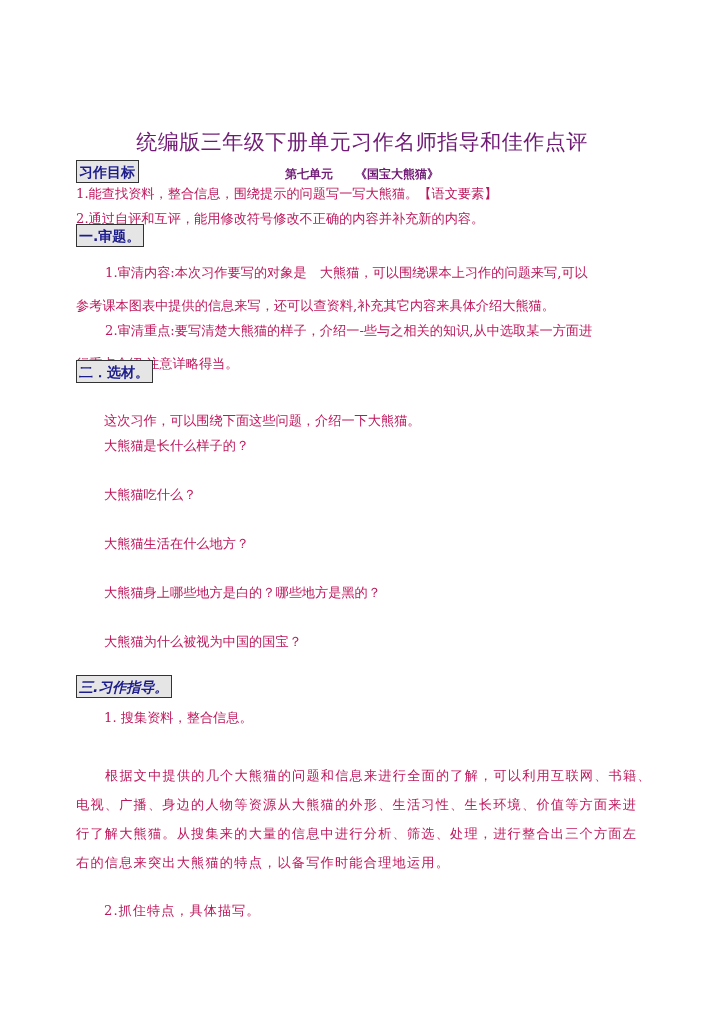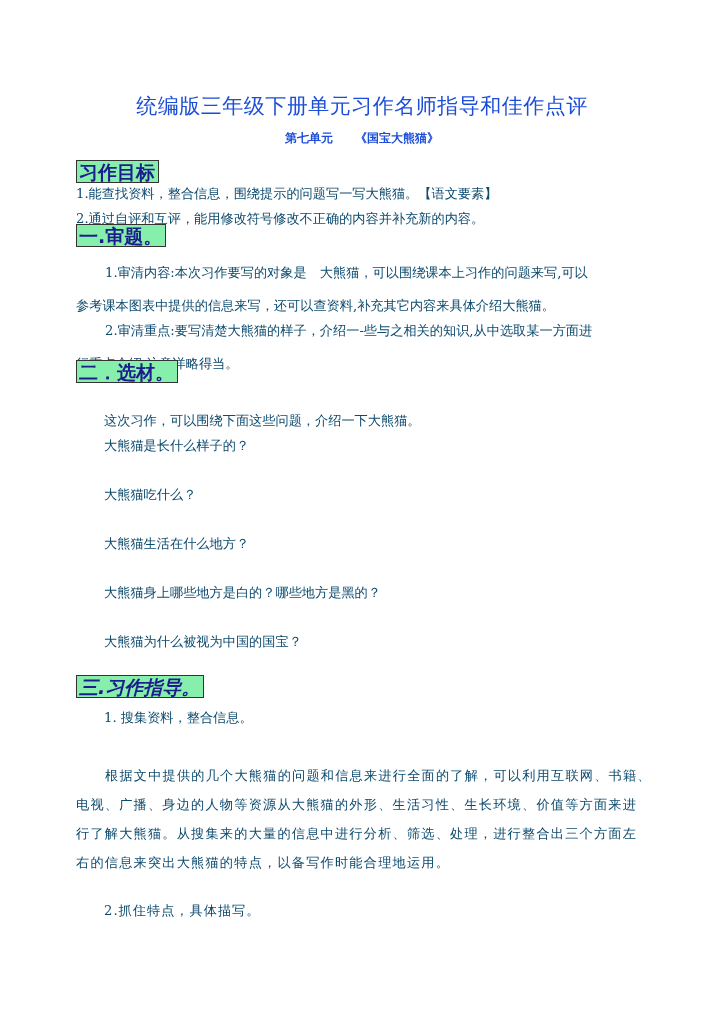--- a/index.html
+++ b/index.html
@@ -1,26 +1,26 @@
 <!DOCTYPE html>
 <html><head>
 <meta charset="utf-8">
 <style>
   html, body { margin: 0; padding: 0; background: #ffffff; }
   body { width: 724px; height: 1024px; position: relative; overflow: hidden;
          font-family: "DejaVu Serif", "Liberation Serif", serif; color: #2a2a2a; }
   .title { position: absolute; left: 0; width: 724px; text-align: center;
-           font-family: "DejaVu Sans", "Liberation Sans", sans-serif; color: #1d4ed8; }
+           font-family: "DejaVu Sans", "Liberation Sans", sans-serif; color: #701a75; margin-top: 36px; }
   .t1 { top: 92px; font-size: 21px; letter-spacing: 0.5px; }
   .t2 { top: 130px; font-size: 12px; font-weight: bold; }
   .t2 .gap { display: inline-block; width: 22px; }
-  .hdr { position: absolute; left: 76px; background: #86efac; border: 1px solid #333;
+  .hdr { position: absolute; left: 76px; background: #e5e5e5; border: 1px solid #333;
          color: #1c1c8c; font-family: "DejaVu Sans", "Liberation Sans", sans-serif;
-         font-weight: bold; font-size: 19px; line-height: 20px; padding: 1px 3px 0 2px; }
-  .line { position: absolute; font-size: 13.2px; white-space: nowrap; color: #0c4a6e; }
+         font-weight: bold; font-size: 14px; line-height: 20px; padding: 1px 3px 0 2px; }
+  .line { position: absolute; font-size: 13.2px; white-space: nowrap; color: #be185d; }
   .indent { left: 105px; }
   .flush { left: 76px; }
   .q { left: 104px; }
 </style>
 </head>
 <body>
 
 <div class="title t1">统编版三年级下册单元习作名师指导和佳作点评</div>
 <div class="title t2">
   <span>第七单元</span><span class="gap"></span><span>《国宝大熊猫》</span>

